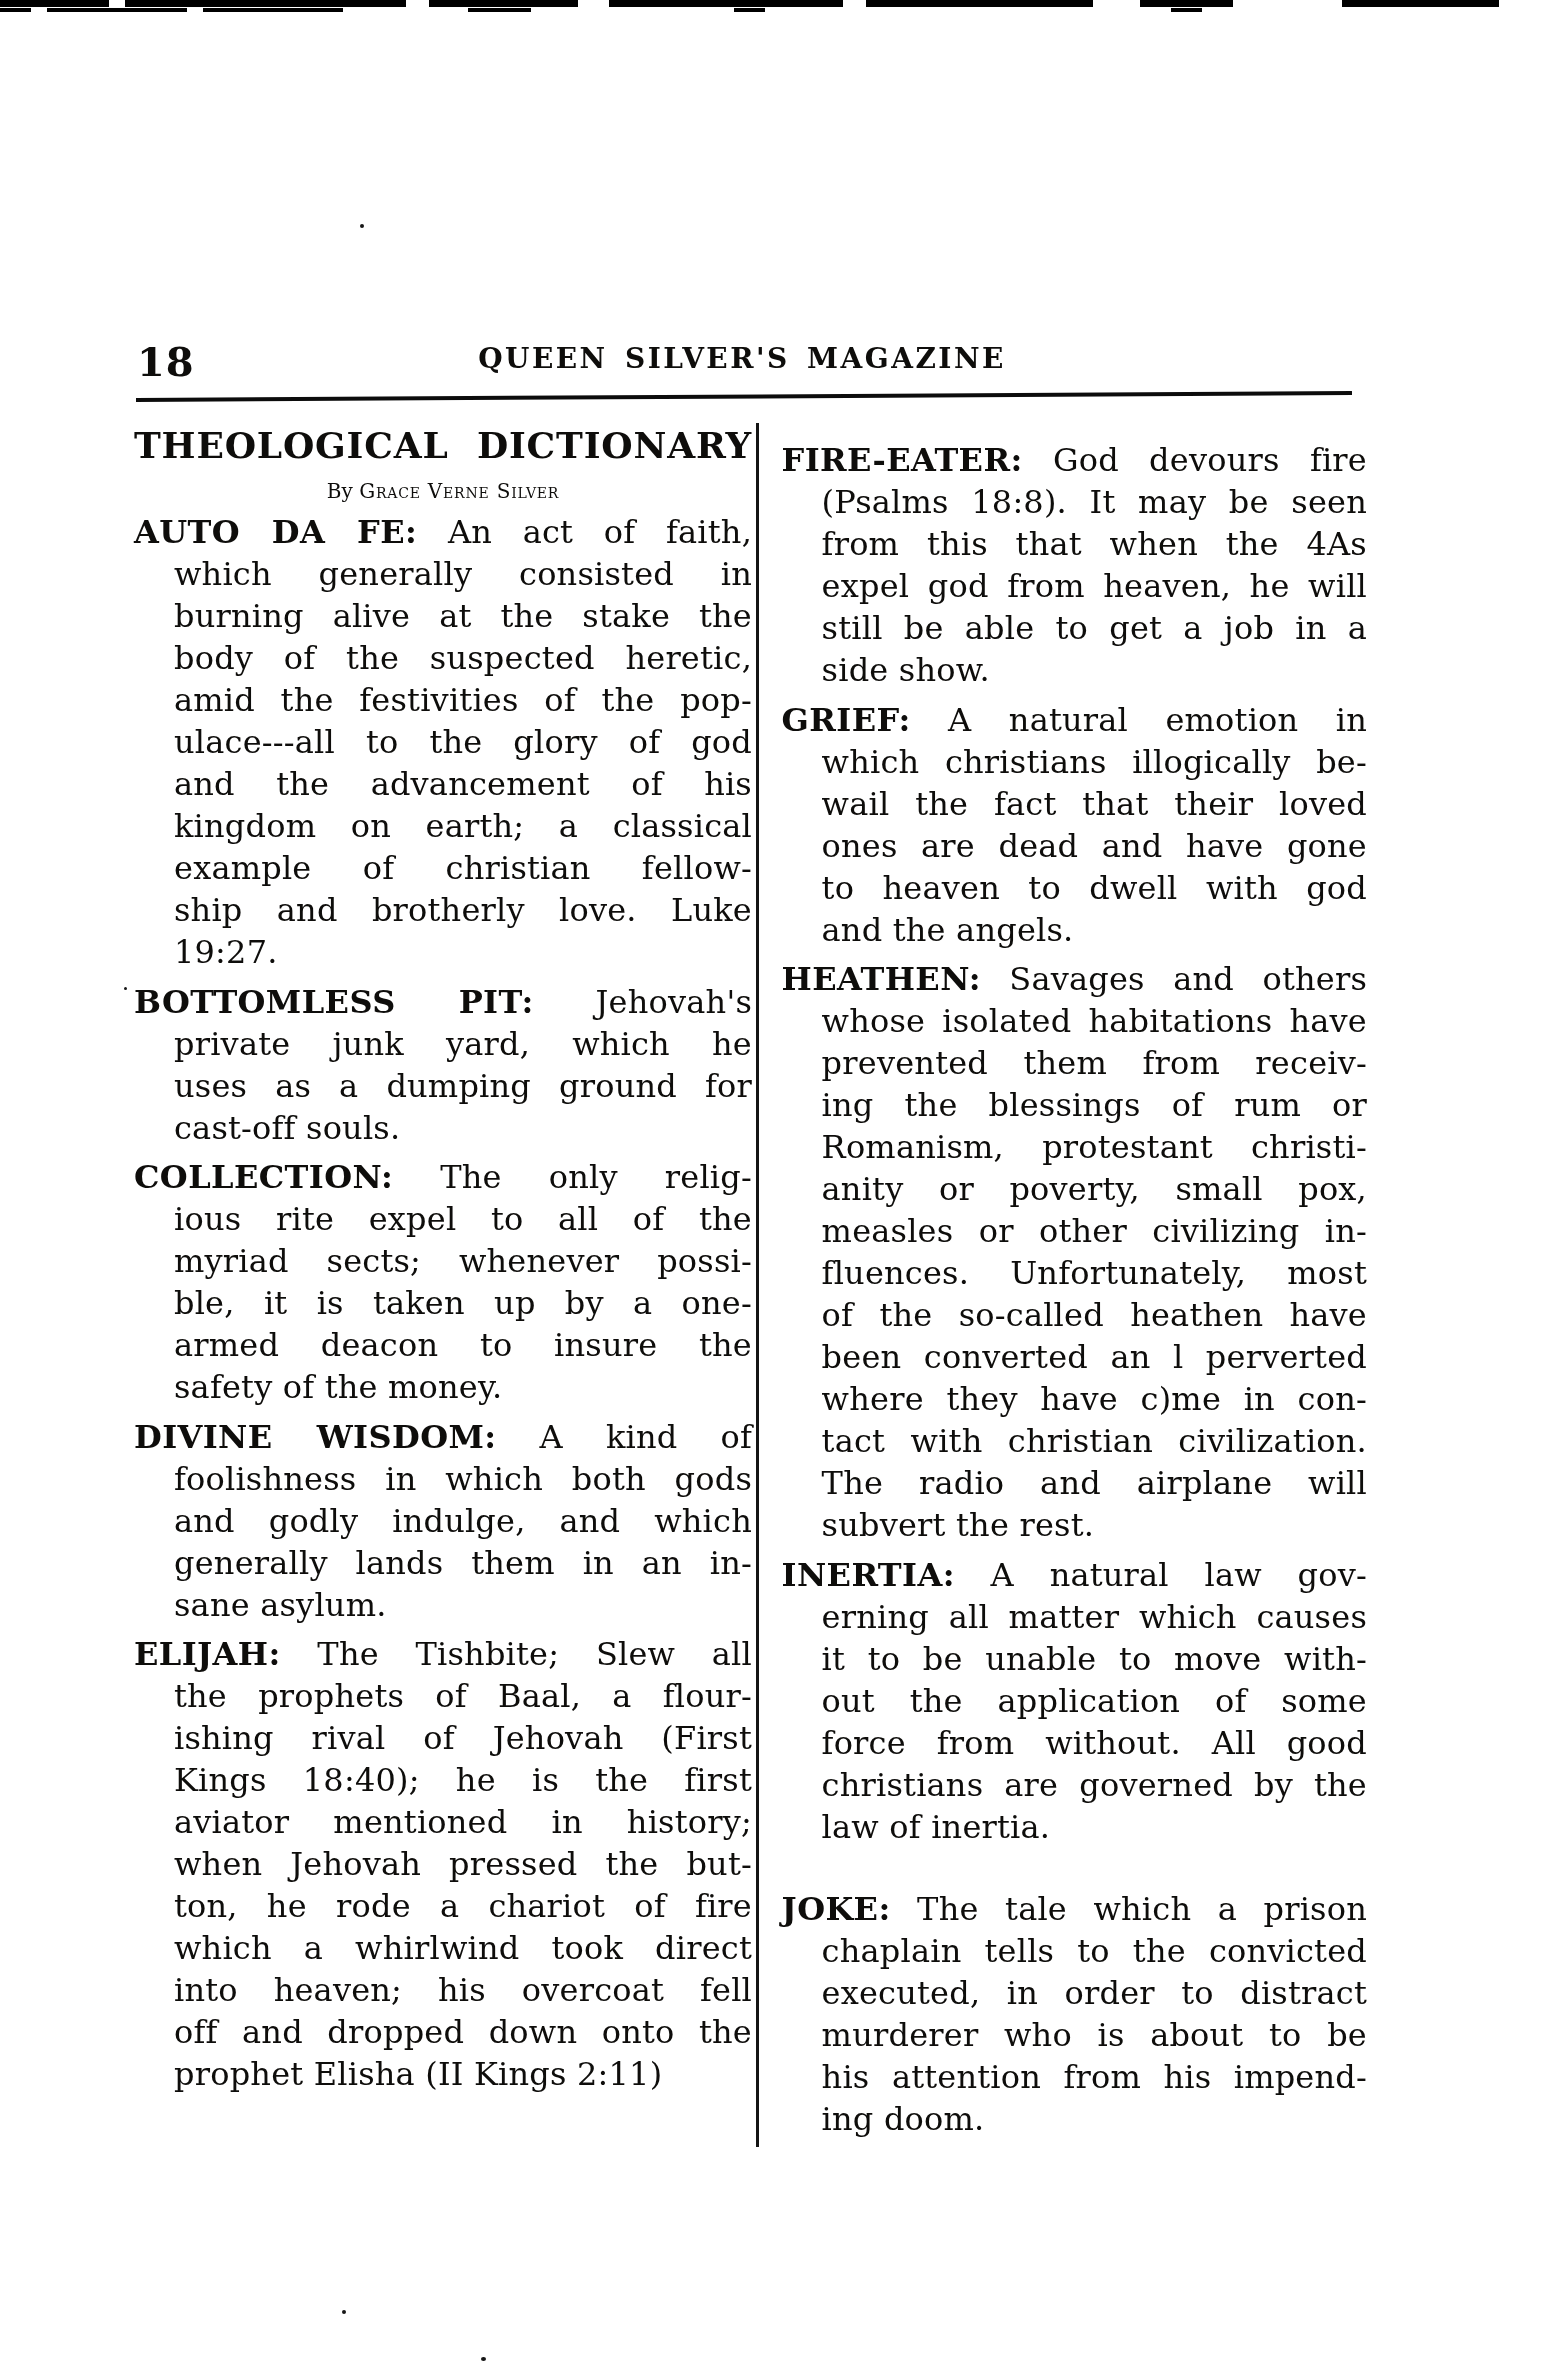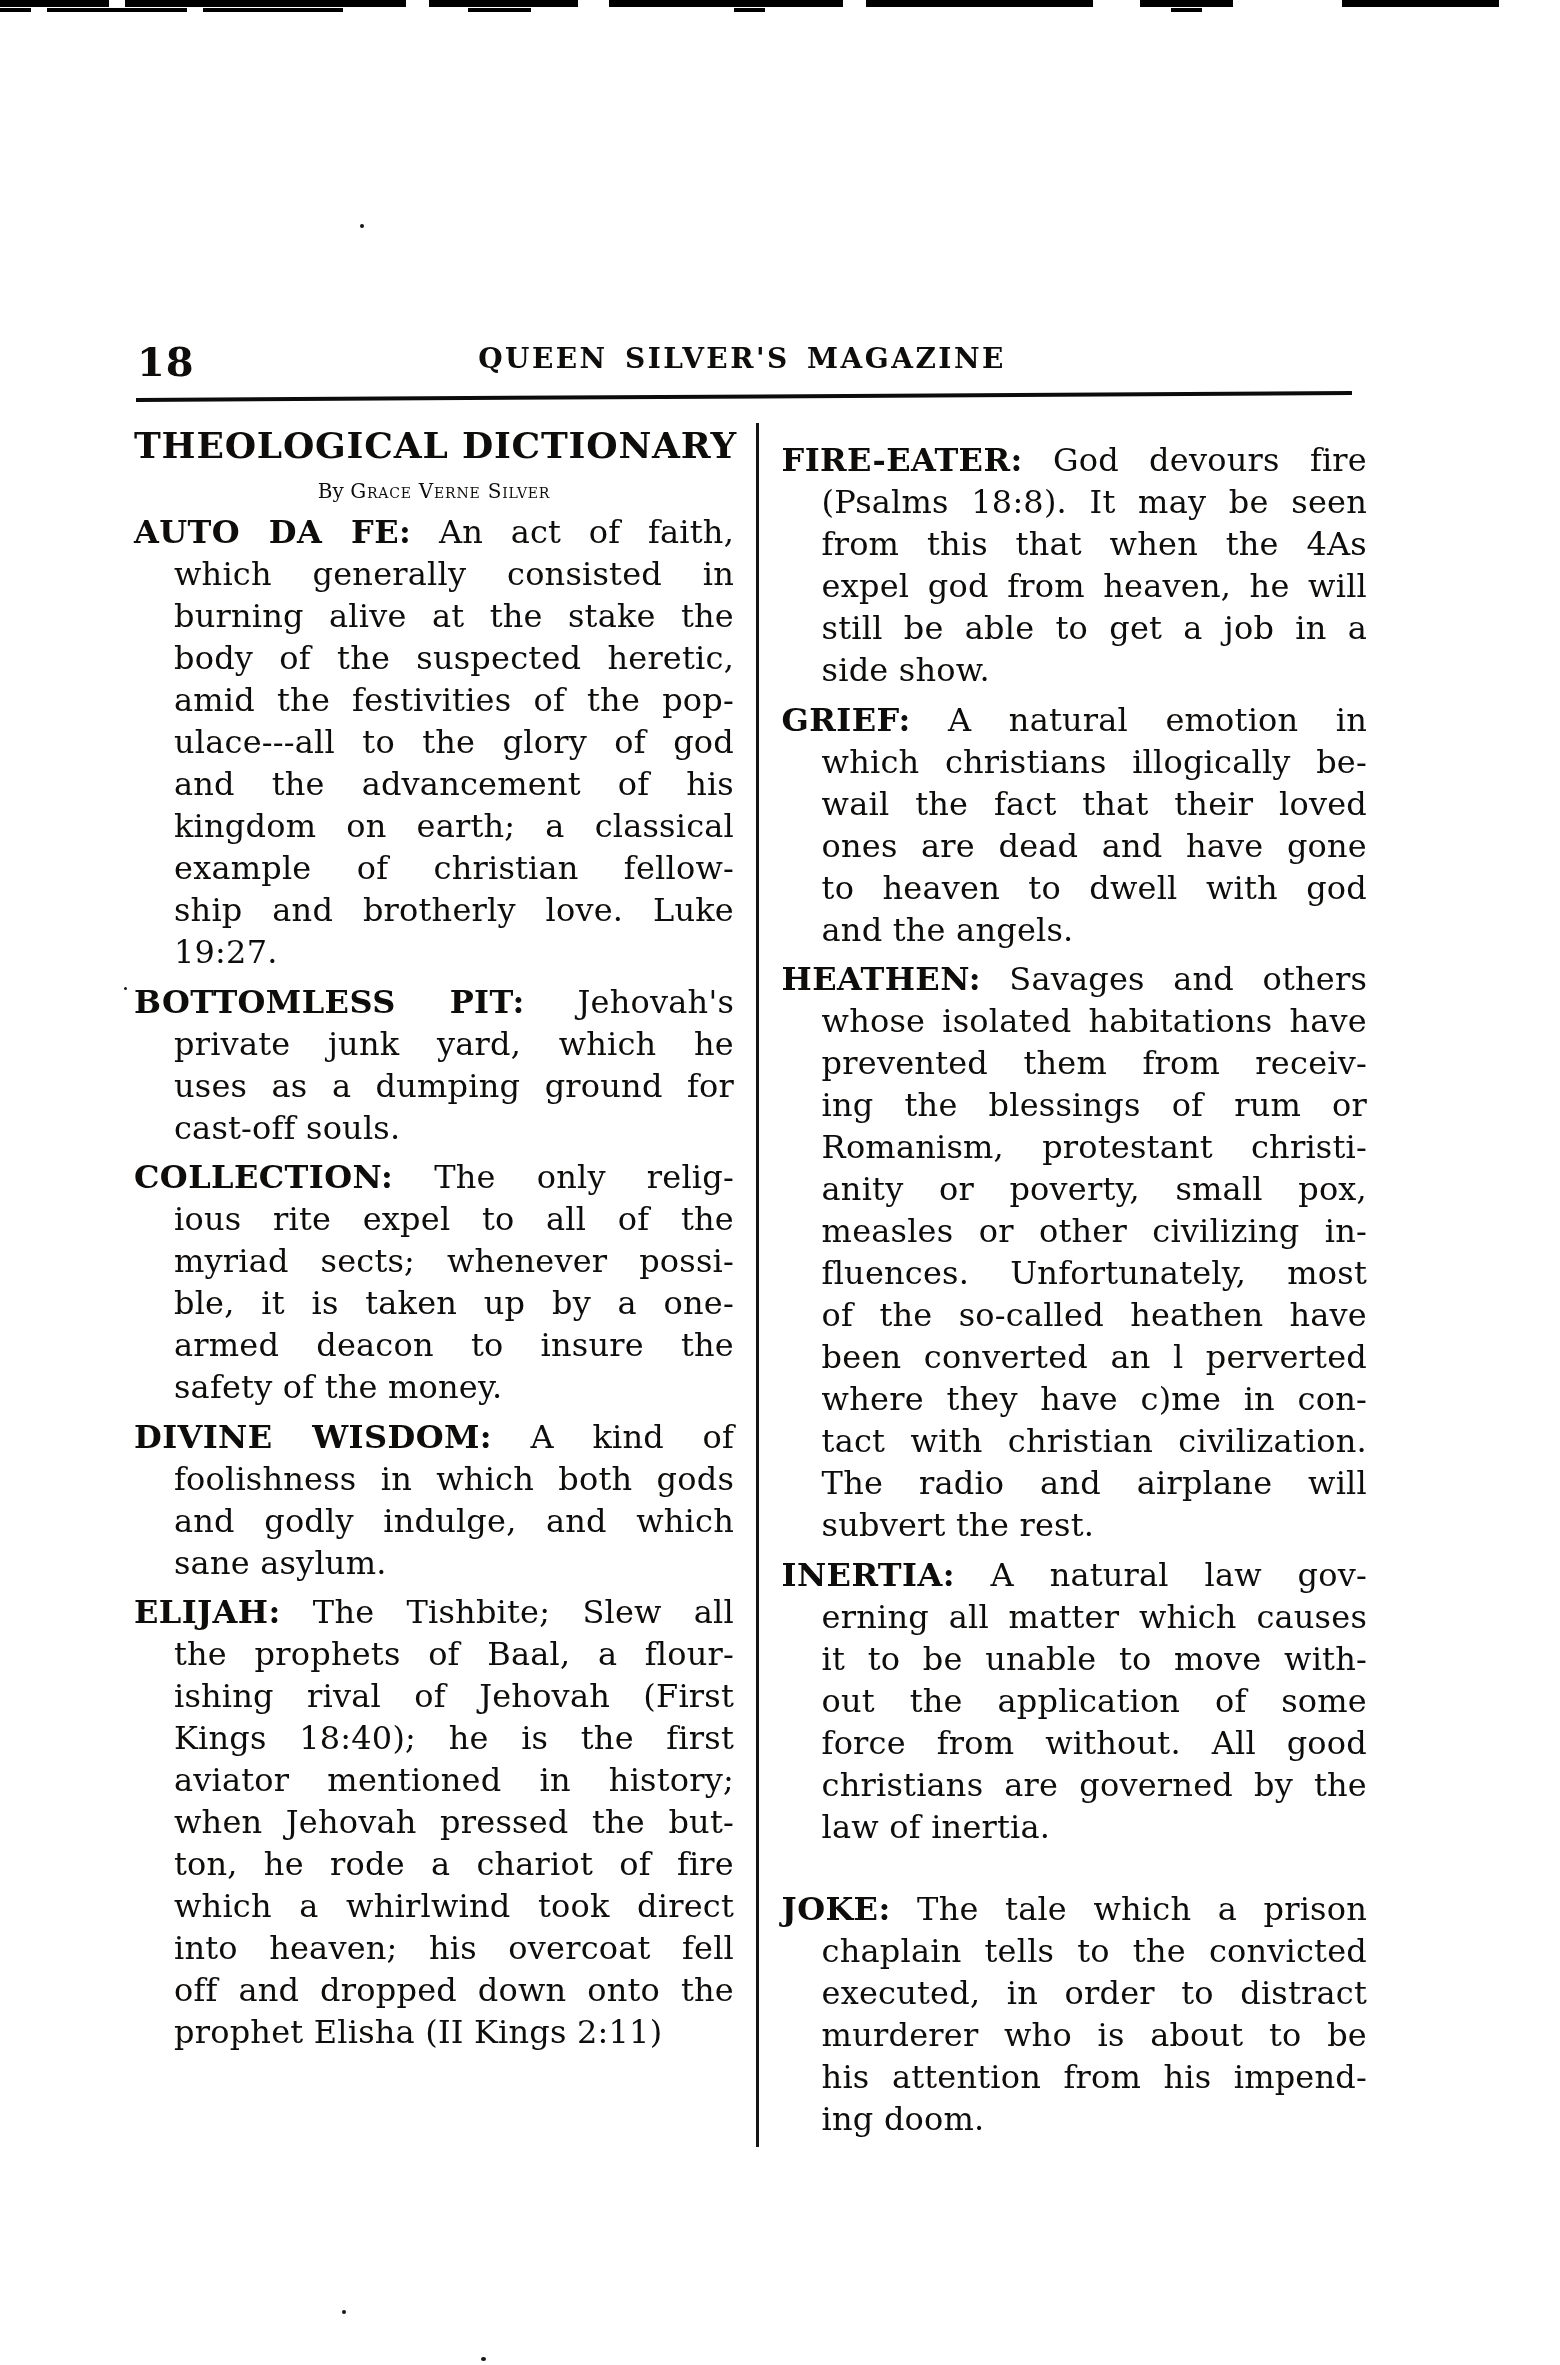--- a/index.html
+++ b/index.html
@@ -31,21 +31,21 @@
   .rule{
     position:absolute;left:136px;top:398px;width:1216px;height:4.2px;
     background:#0c0c0c;
     transform:rotate(-0.33deg);transform-origin:left center;
   }
   
   .columns{
     position:absolute;left:134px;top:423px;width:1236px;
     display:flex;align-items:flex-start;
   }
-  .col-left{width:622px;padding-right:22px;box-sizing:border-box;}
+  .col-left{width:622px;padding-right:4px;box-sizing:border-box;}
   .col-right{
     width:611px;box-sizing:border-box;
     border-left:3.4px solid #141414;
     padding-left:22.6px;
     min-height:1680px;
   }
   .dict-title{
     margin:0;
     font-size:36px;font-weight:bold;letter-spacing:0.8px;
     line-height:44px;
@@ -116,20 +116,21 @@
             <div class="line jl">ious rite expel to all of the</div>
             <div class="line jl">myriad sects; whenever possi-</div>
             <div class="line jl">ble, it is taken up by a one-</div>
             <div class="line jl">armed deacon to insure the</div>
             <div class="line last">safety of the money.</div>
           </div>
           <div class="entry">
             <div class="line first jl"><b class="term">DIVINE WISDOM:</b> <span>A kind of</span></div>
             <div class="line jl">foolishness in which both gods</div>
             <div class="line jl">and godly indulge, and which</div>
+            <div class="line jl">generally lands them in an in-</div>
             <div class="line last">sane asylum.</div>
           </div>
           <div class="entry">
             <div class="line first jl"><b class="term">ELIJAH:</b> <span>The Tishbite; Slew all</span></div>
             <div class="line jl">the prophets of Baal, a flour-</div>
             <div class="line jl">ishing rival of Jehovah (First</div>
             <div class="line jl">Kings 18:40); he is the first</div>
             <div class="line jl">aviator mentioned in history;</div>
             <div class="line jl">when Jehovah pressed the but-</div>
             <div class="line jl">ton, he rode a chariot of fire</div>

